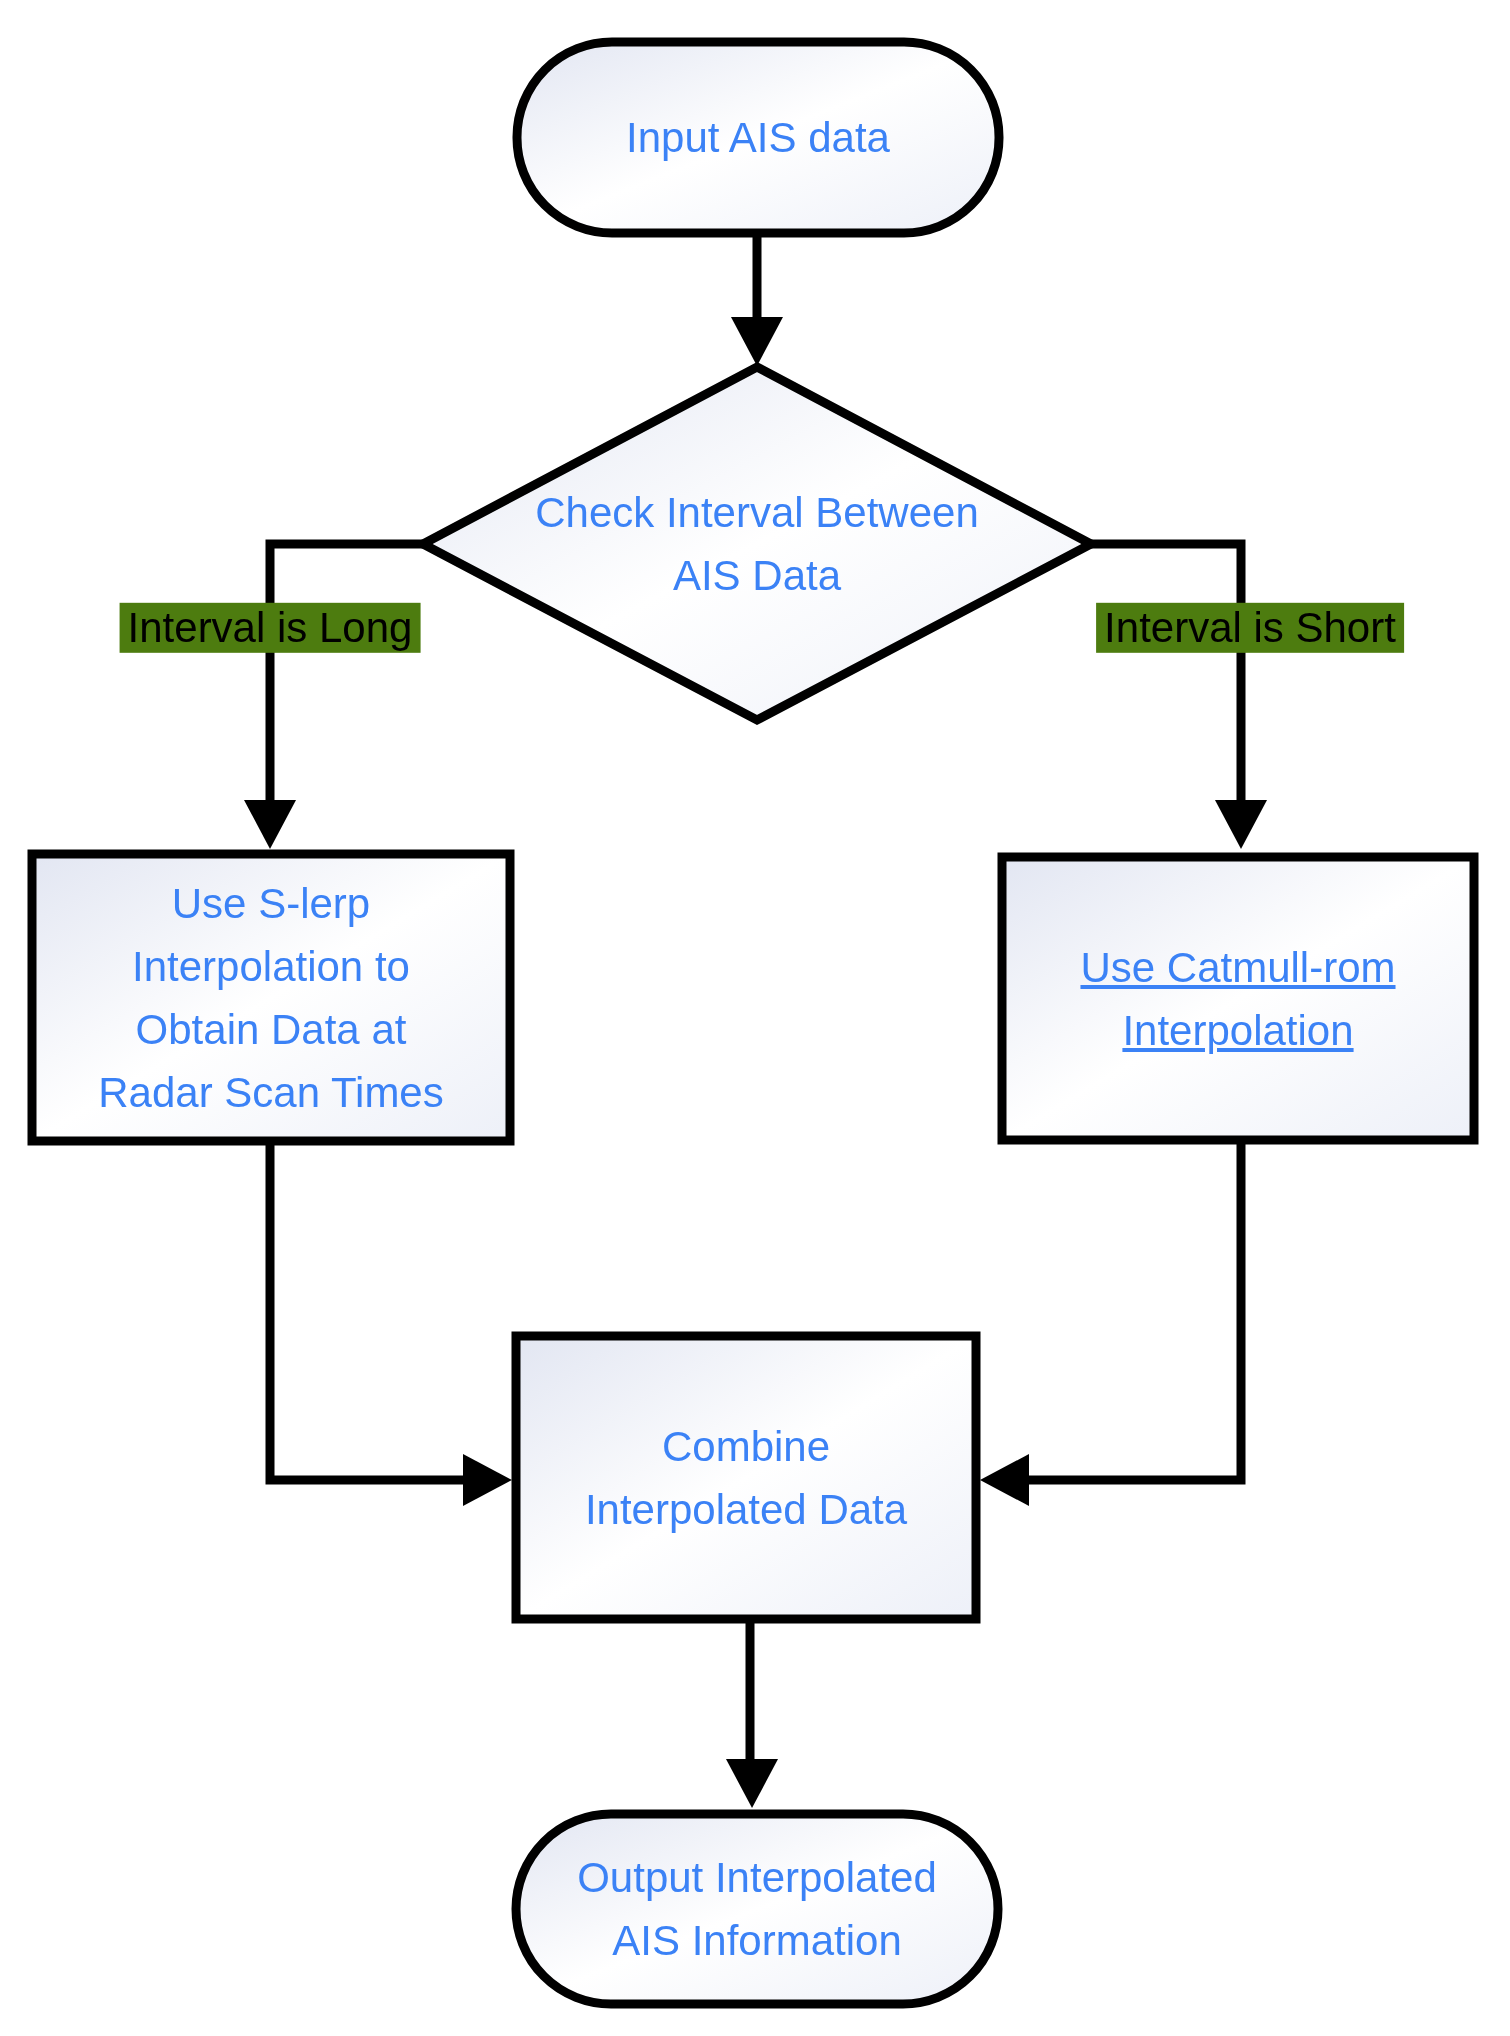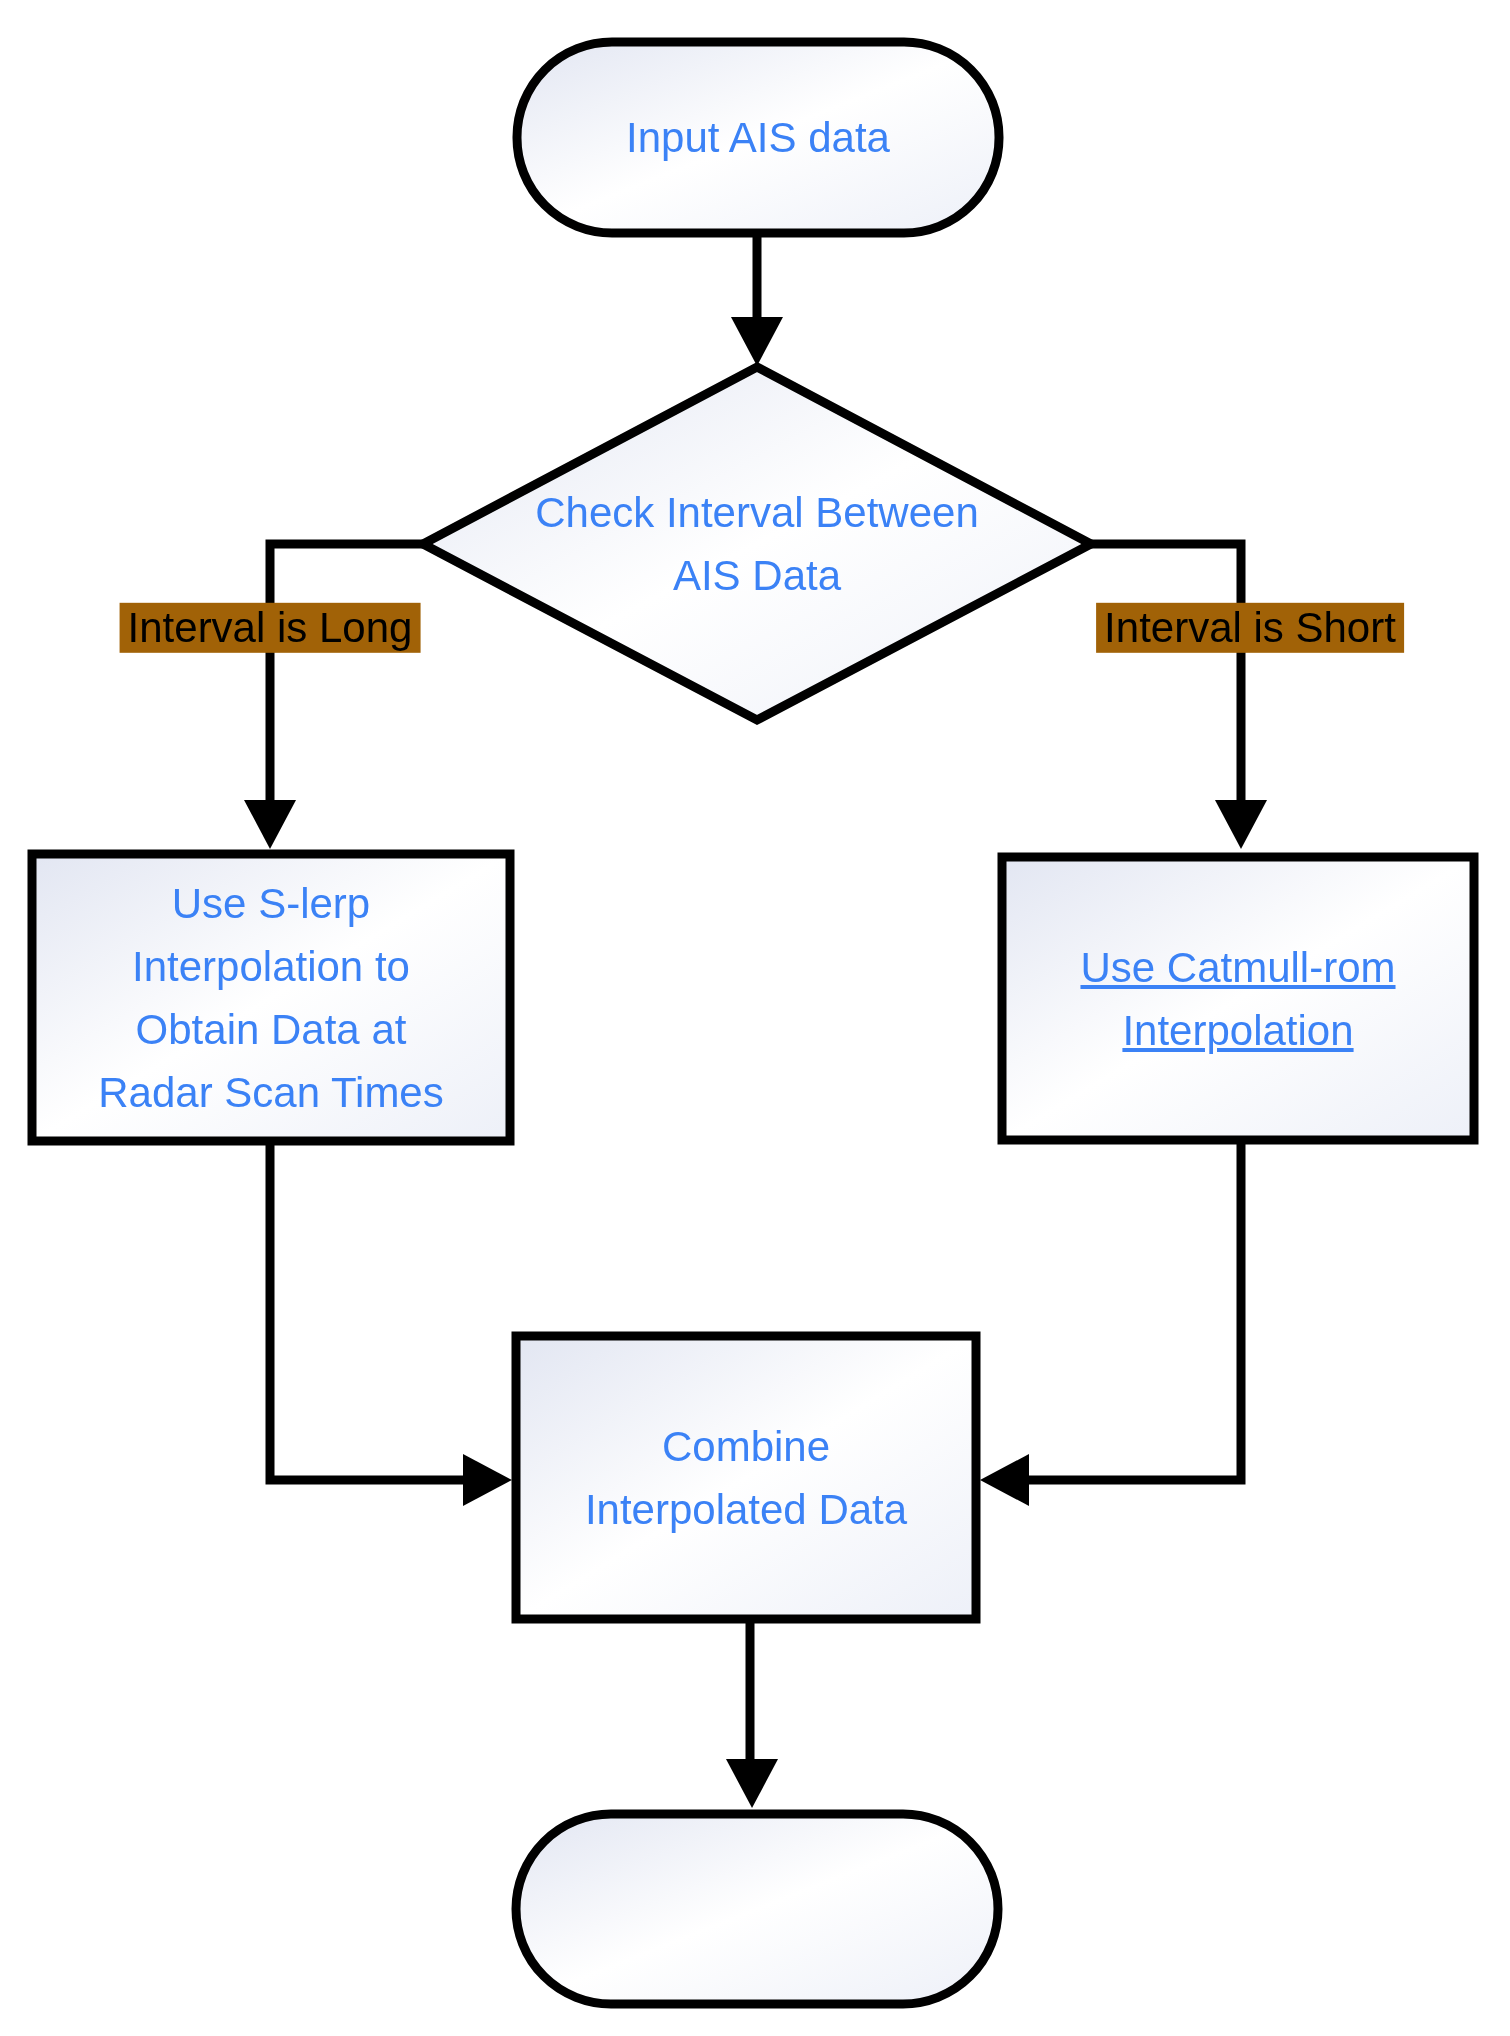--- a/index.html
+++ b/index.html
@@ -30,21 +30,21 @@
     text-align: center;
     white-space: pre-line;
     font-size: 42px;
     line-height: 1.5;
     color: #3b82f6;
     pointer-events: none;
   }
   .edge-label {
     position: absolute;
     transform: translate(-50%, -50%);
-    background: #a16207;
+    background: #4d7c0f;
     padding: 0 8px;
     font-size: 42px;
     line-height: 1.2;
     white-space: nowrap;
     color: #000000;
     text-align: center;
   }
 </style>
 </head>
 <body>
@@ -100,18 +100,20 @@
 Interpolation to
 Obtain Data at
 Radar Scan Times</div>
 
   <div class="node-label" style="left:1002px; top:857px; width:472px; height:283px;text-decoration:underline;">Use Catmull-rom
 Interpolation</div>
 
   <div class="node-label" style="left:516px; top:1336px; width:460px; height:283px;">Combine
 Interpolated Data</div>
 
+  <div class="node-label" style="left:516px; top:1814px; width:482px; height:190px;">Output Interpolated
+AIS Information</div>
 
   <div class="edge-label" style="left:270px; top:628px;">Interval is Long</div>
 
   <div class="edge-label" style="left:1250px; top:628px;">Interval is Short</div>
 
 </div>
 
 </body></html>

